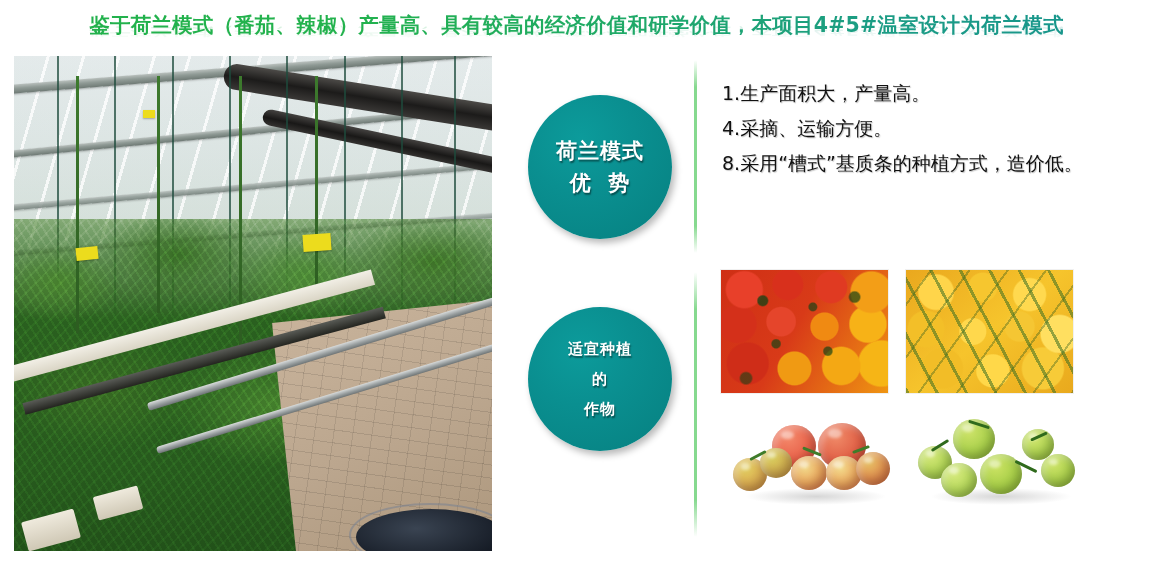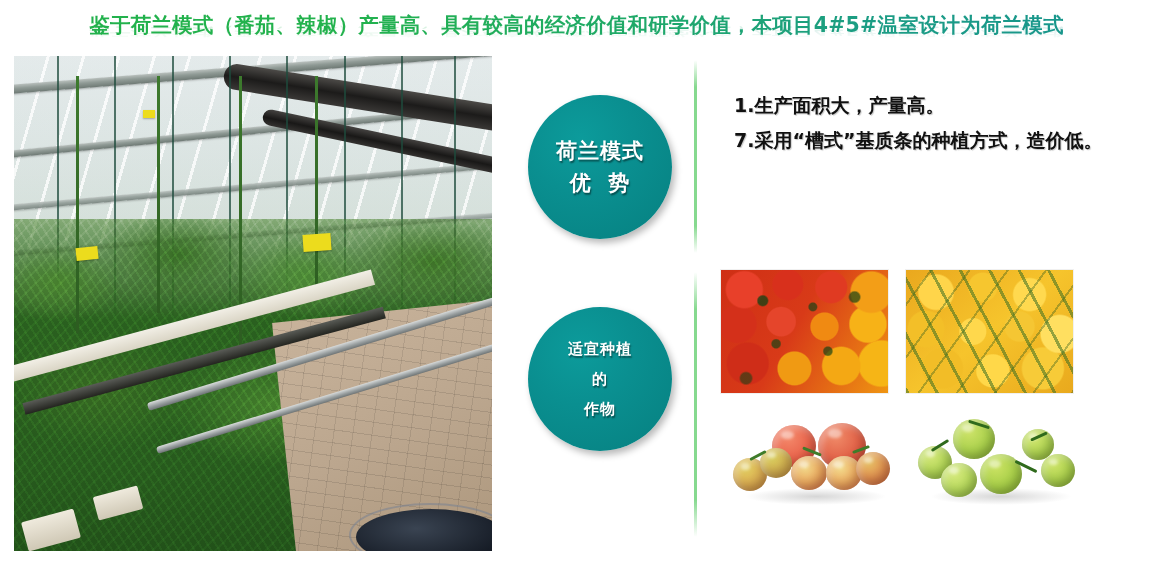--- a/index.html
+++ b/index.html
@@ -232,24 +232,23 @@
     font-size: 15px; line-height: 30px; letter-spacing: 1px;
   }
   .badge-line { display: block; white-space: pre; }
 
   
   .advantage-list {
     position: absolute;
     left: 722px;
     top: 76px;
     width: 415px;
-    margin: 12px;
+    margin: 0;
     padding: 0;
     list-style: none;
-    font-weight: bold;
   }
   .advantage-list li {
     font-size: 19px;
     line-height: 35px;
     color: #111111;
     white-space: nowrap;
     text-shadow: 1px 1px 1px rgba(0,0,0,.22);
   }
 
   
@@ -392,21 +391,22 @@
 <div class="divider top"></div>
 <div class="divider bottom"></div>
 
 <div class="badge badge-advantage">
   <span class="badge-line">荷兰模式</span>
   <span class="badge-line">优  势</span>
 </div>
 
 <ul class="advantage-list">
   <li>1.生产面积大，产量高。</li>
-  <li>7.采用“槽式”基质条的种植方式，造价低。</li>
+  <li>4.采摘、运输方便。</li>
+  <li>8.采用“槽式”基质条的种植方式，造价低。</li>
 </ul>
 
 <div class="badge badge-crops">
   <span class="badge-line">适宜种植</span>
   <span class="badge-line">的</span>
   <span class="badge-line">作物</span>
 </div>
 
 <div class="crop-photo framed ph-red-orange">
   <div class="tomato-grid ro"></div>

